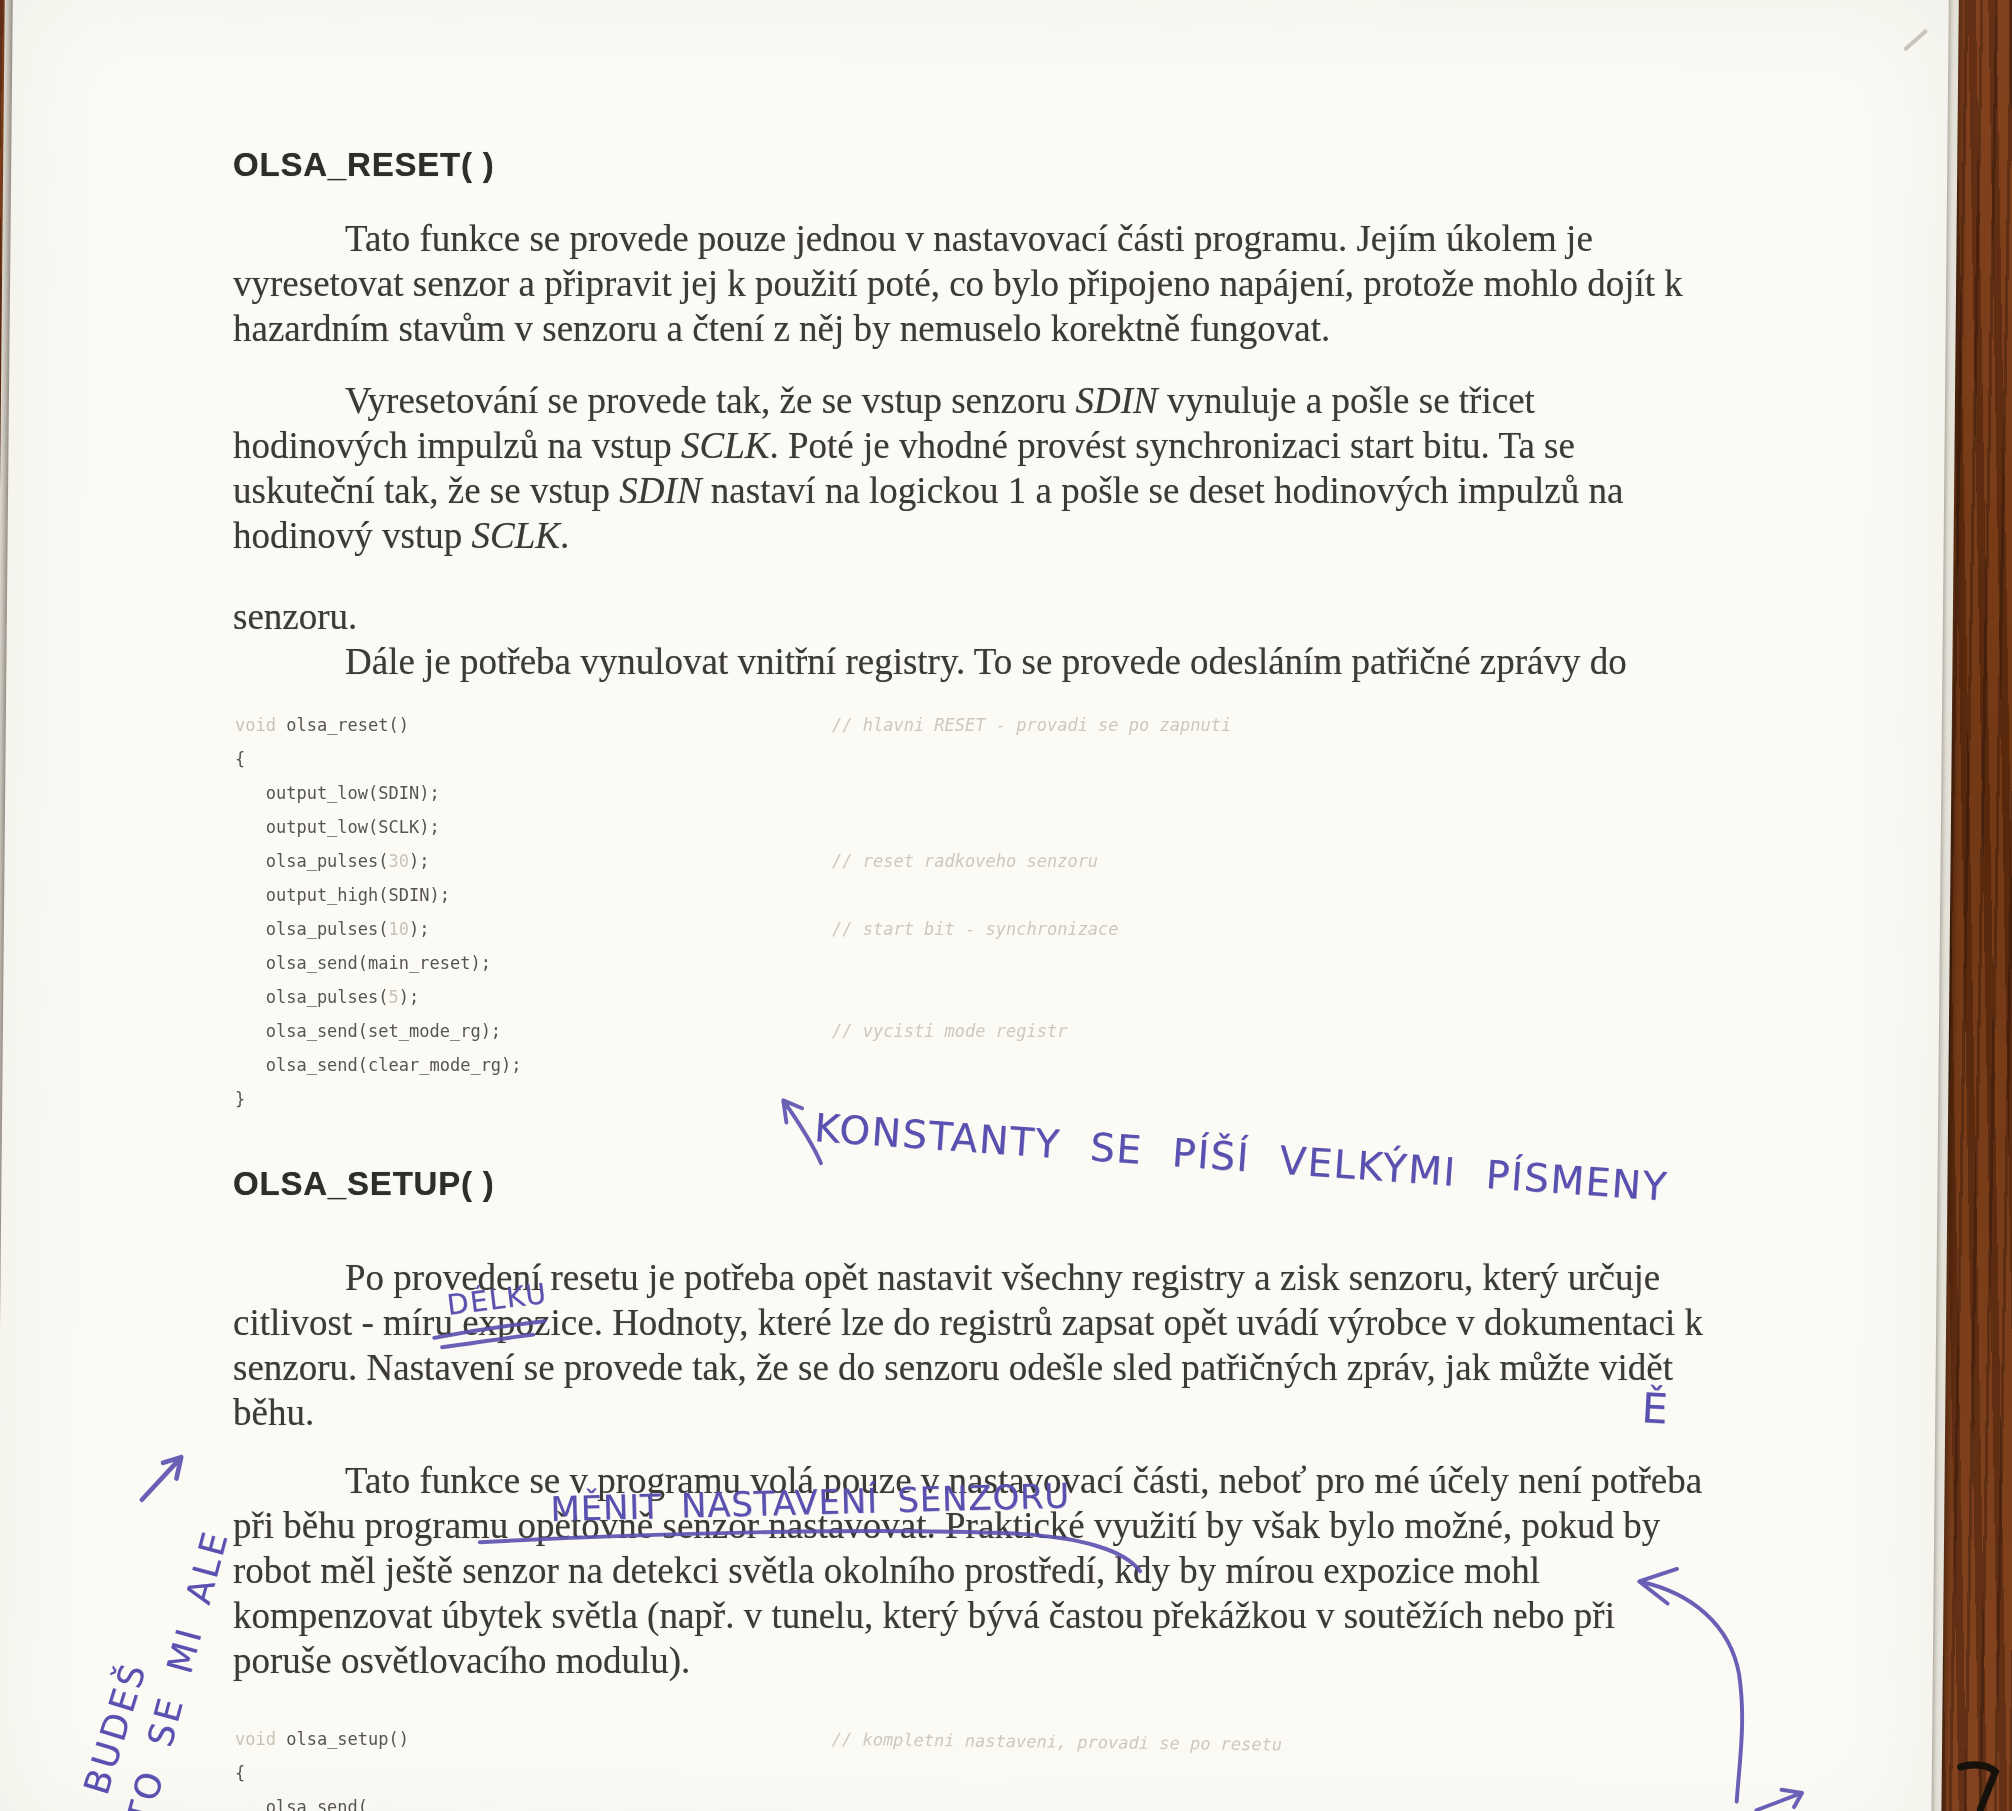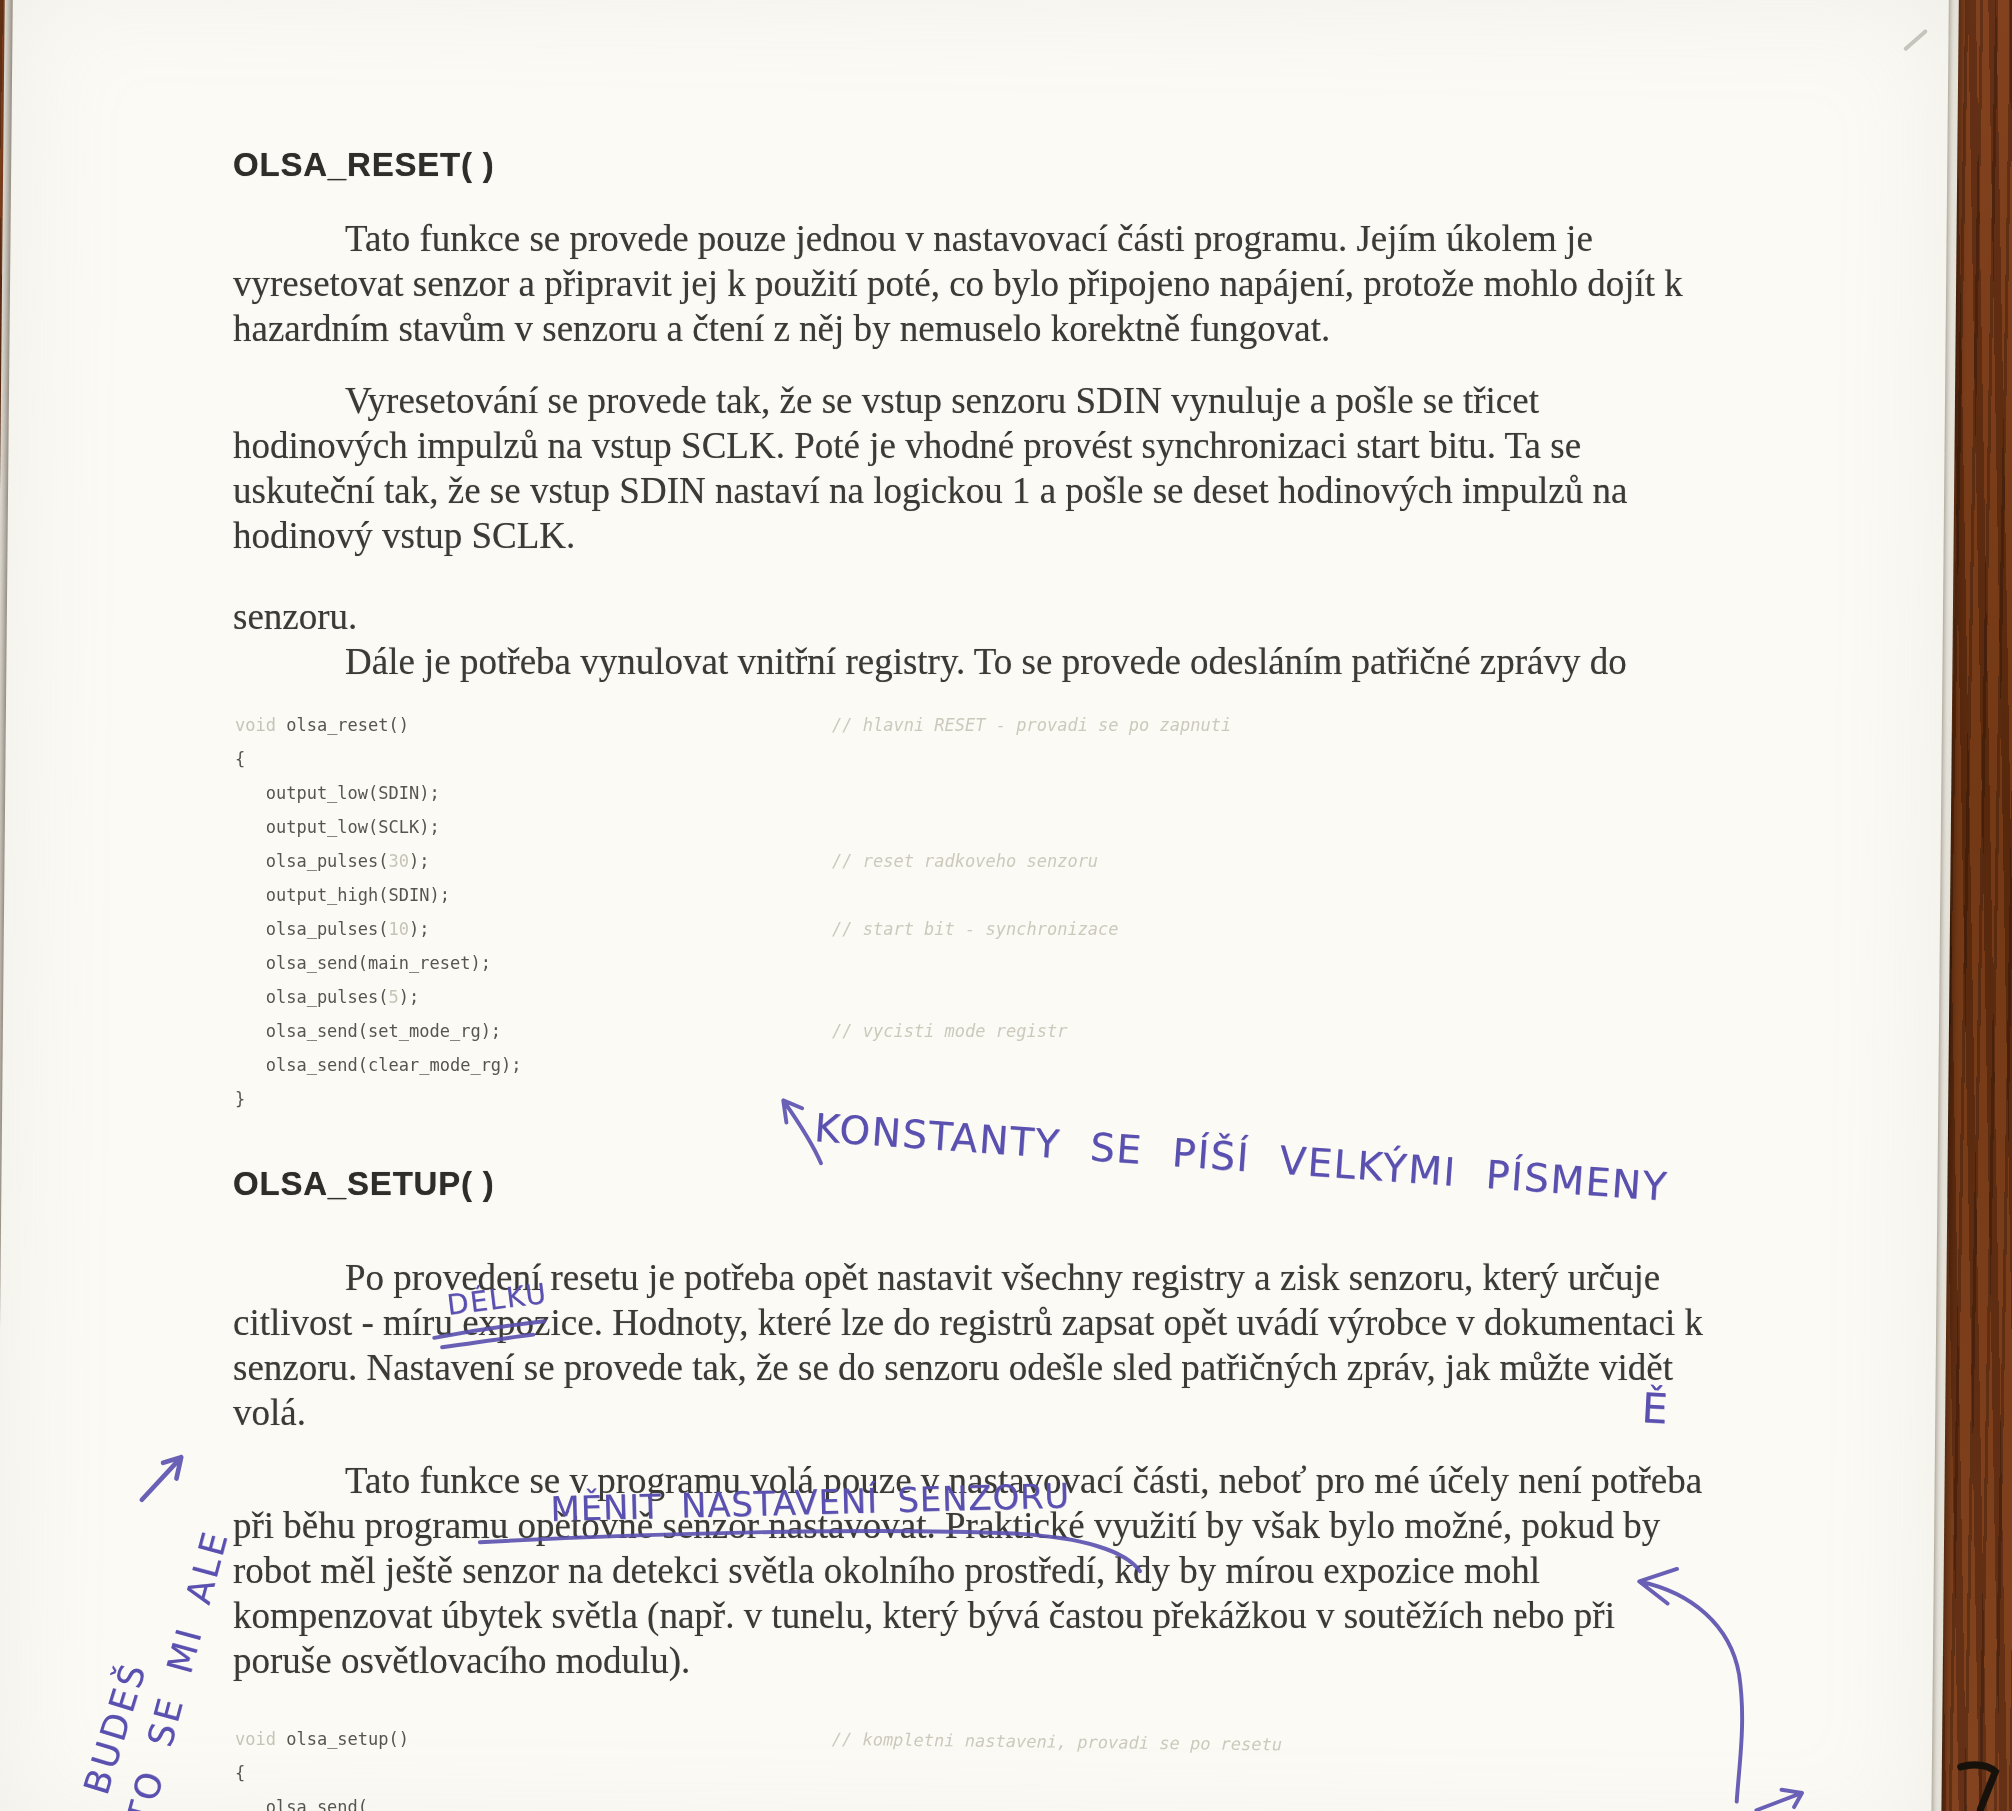--- a/index.html
+++ b/index.html
@@ -28,21 +28,21 @@
     position:absolute;font-family:"Liberation Sans",sans-serif;font-weight:bold;
     font-size:33px;color:#2e2d2a;letter-spacing:0.8px;
     text-shadow:0 0 0.8px rgba(46,45,42,.65);white-space:nowrap;
   }
   .para{
     position:absolute;font-size:37px;line-height:45px;color:#3b3a36;
     text-shadow:0 0 0.8px rgba(59,58,54,.5);width:1635px;
   }
   .para .ln{white-space:nowrap;}
   .ind{text-indent:112px;}
-  .it{}
+  .it{font-style:italic;}
   .code{
     position:absolute;font-family:"DejaVu Sans Mono","Liberation Mono",monospace;
     font-size:17px;line-height:34px;color:#57554f;
   }
   .cl{white-space:pre;position:relative;height:34px;}
   .cf{color:#c7c4b7;}
   .cc{position:absolute;left:597px;top:0;color:#ccc9bc;font-style:italic;white-space:nowrap;}
   .cc2{transform:rotate(.7deg);transform-origin:0 0;}
   .hand{
     position:absolute;font-family:"DejaVu Sans",sans-serif;color:#5a50b0;
@@ -99,21 +99,21 @@
     <div class="cl"><span>   olsa_send(clear_mode_rg);</span></div>
     <div class="cl"><span>}</span></div>
   </div>
 
   <div class="h1" style="left:233px;top:1165px;">OLSA_SETUP( )</div>
 
   <div class="para" style="left:233px;top:1255px;">
     <div class="ln ind">Po provedení resetu je potřeba opět nastavit všechny registry a zisk senzoru, který určuje</div>
     <div class="ln">citlivost - míru expozice. Hodnoty, které lze do registrů zapsat opět uvádí výrobce v dokumentaci k</div>
     <div class="ln">senzoru. Nastavení se provede tak, že se do senzoru odešle sled patřičných zpráv, jak můžte vidět</div>
-    <div class="ln">volá.</div>
+    <div class="ln">běhu.</div>
   </div>
 
   <div class="para" style="left:233px;top:1458px;">
     <div class="ln ind">Tato funkce se v programu volá pouze v nastavovací části, neboť pro mé účely není potřeba</div>
     <div class="ln">při běhu programu opětovně senzor nastavovat. Praktické využití by však bylo možné, pokud by</div>
     <div class="ln">robot měl ještě senzor na detekci světla okolního prostředí, kdy by mírou expozice mohl</div>
     <div class="ln">kompenzovat úbytek světla (např. v tunelu, který bývá častou překážkou v soutěžích nebo při</div>
     <div class="ln">poruše osvětlovacího modulu).</div>
   </div>
 

